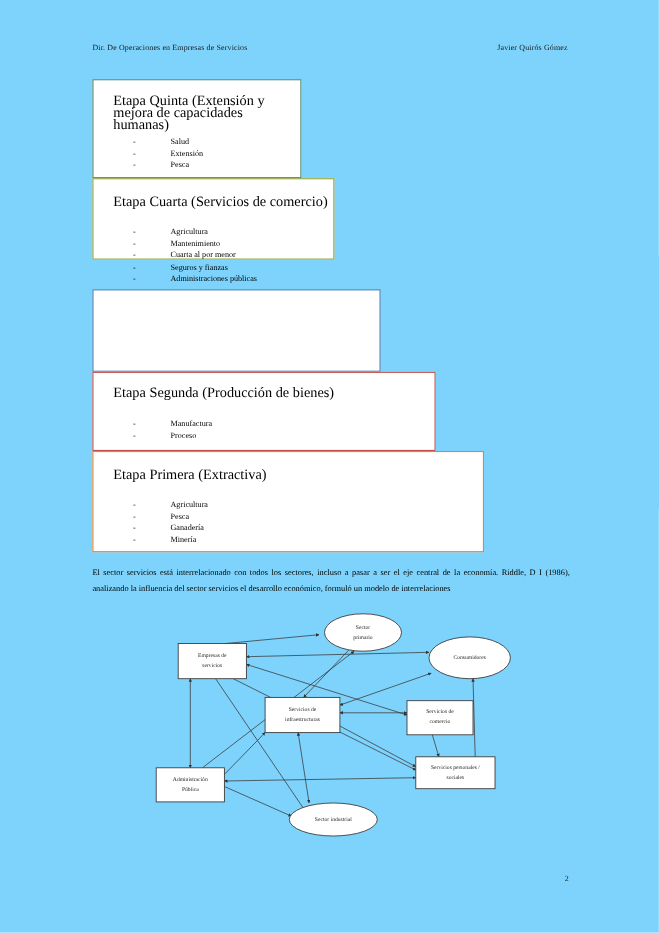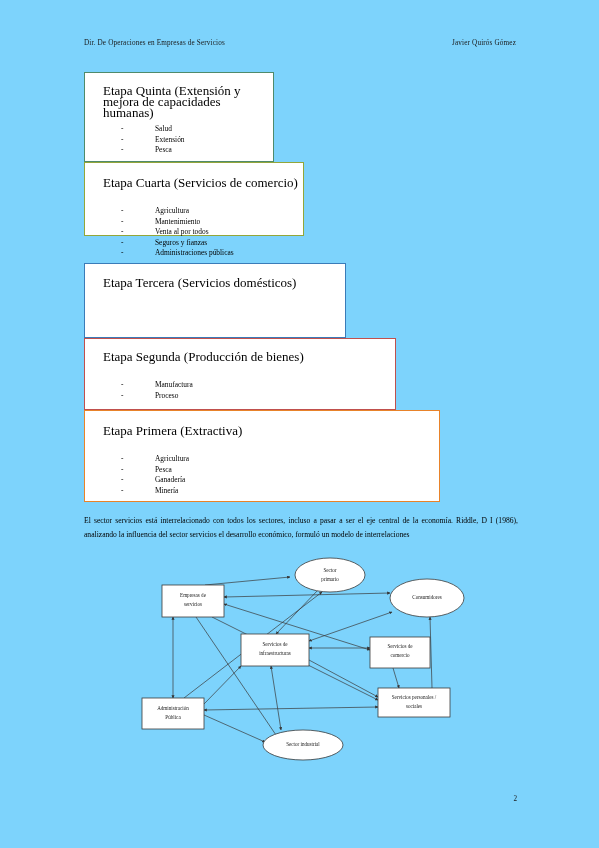--- a/index.html
+++ b/index.html
@@ -143,28 +143,27 @@
       <li><span class="dash">-</span><span>Extensión</span></li>
       <li><span class="dash">-</span><span>Pesca</span></li>
     </ul>
   </div>
 
   <div class="stair" id="stair-4" style="border-color: rgb(147, 166, 58);">
     <div class="stair-title">Etapa Cuarta (Servicios de comercio)</div>
     <ul class="stair-list">
       <li><span class="dash">-</span><span>Agricultura</span></li>
       <li><span class="dash">-</span><span>Mantenimiento</span></li>
-      <li><span class="dash">-</span><span>Venta al por todos</span></li>
+      <li><span class="dash">-</span><span>Cuarta al por menor</span></li>
       <li><span class="dash">-</span><span>Seguros y fianzas</span></li>
       <li><span class="dash">-</span><span>Administraciones públicas</span></li>
     </ul>
   </div>
 
   <div class="stair" id="stair-3" style="border-color: rgb(58, 124, 184);">
-    <div class="stair-title">Etapa Tercera (Servicios domésticos)</div>
   </div>
 
   <div class="stair" id="stair-1" style="border-color: rgb(232, 131, 42);">
     <div class="stair-title">Etapa Primera (Extractiva)</div>
     <ul class="stair-list">
       <li><span class="dash">-</span><span>Agricultura</span></li>
       <li><span class="dash">-</span><span>Pesca</span></li>
       <li><span class="dash">-</span><span>Ganadería</span></li>
       <li><span class="dash">-</span><span>Minería</span></li>
     </ul>

